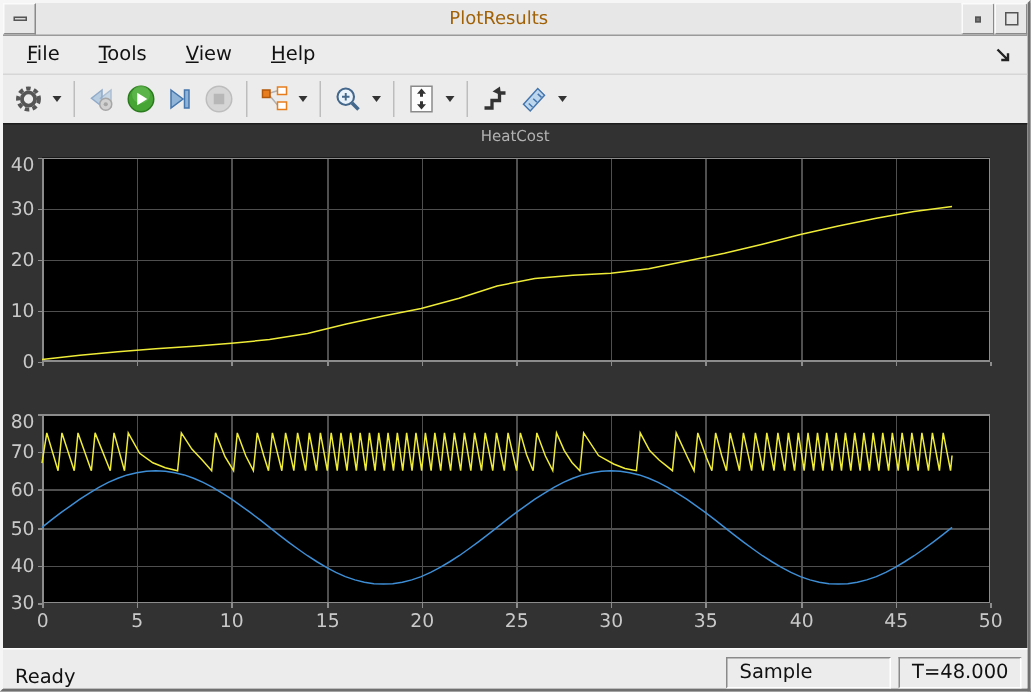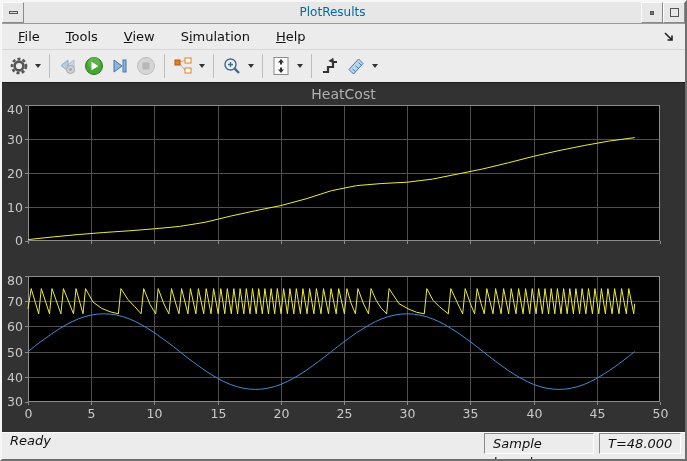--- a/index.html
+++ b/index.html
@@ -9,21 +9,21 @@
     background:#ececec;
     border:2px solid;border-color:#f6f6f6 #6f6f6f #6f6f6f #f6f6f6;
     font-family:"DejaVu Sans","Liberation Sans",sans-serif;
     font-size:13px;color:#111;overflow:hidden;
   }
   
   .titlebar{position:relative;height:22px;background:#e7e7e7;
     border-bottom:1px solid #9a9a9a;display:flex;align-items:stretch;}
   .tb-btn{width:22px;border:1px solid;border-color:#fbfbfb #8a8a8a #8a8a8a #fbfbfb;
     background:#e7e7e7;display:flex;align-items:center;justify-content:center;cursor:default;}
-  .tb-title{flex:1;text-align:center;line-height:21px;font-size:12px;color:#0369a1;}
+  .tb-title{flex:1;text-align:center;line-height:21px;font-size:12px;color:#a16207;}
   .dash{width:9px;height:3px;border:1px solid #555;background:#d9d9d9;}
   .dot{width:4px;height:4px;background:#777;border:1px solid #555;}
   .sq{width:9px;height:9px;border:1px solid #555;background:#e7e7e7;}
   
   .menubar{position:relative;height:26px;background:#ececec;display:flex;align-items:center;
     padding:0 6px;border-bottom:1px solid #d6d6d6;}
   .menu-item{padding:3px 10px;margin-right:6px;cursor:default;text-align:right;}
   .menu-item u{text-decoration:underline;}
   .dock{position:absolute;right:8px;top:5px;width:16px;height:16px;}
   
@@ -31,25 +31,25 @@
   .tool-btn{width:26px;height:26px;display:flex;align-items:center;justify-content:center;
     border:1px solid transparent;border-radius:2px;cursor:default;}
   .tool-btn.disabled{opacity:.55;}
   .caret-btn{width:12px;height:26px;display:flex;align-items:center;justify-content:center;cursor:default;}
   .caret{width:0;height:0;border-left:3px solid transparent;border-right:3px solid transparent;
     border-top:4px solid #333;}
   .tb-sep{width:1px;height:24px;background:#bdbdbd;margin:0 5px;}
   
   .scope{position:relative;height:350px;background:#323232;border-top:1px solid #1d1d1d;}
   .plot-title{position:absolute;left:0;width:100%;text-align:center;
-    color:#b2b2b2;font-size:14px;}
+    color:#b2b2b2;font-size:10px;}
   .plot-svg{position:absolute;left:0;}
   
-  .statusbar{height:27px;background:#ececec;display:flex;align-items:flex-start;
-    padding:0 4px;border-top:1px solid #fdfdfd;font-style:italic;}
+  .statusbar{height:27px;background:#ececec;display:flex;align-items:flex-end;
+    padding:0 4px;border-top:1px solid #fdfdfd;}
   .status-left{flex:1;padding-left:4px;}
   .sunken{border:1px solid;border-color:#8a8a8a #ffffff #ffffff #8a8a8a;
     background:#ececec;height:21px;line-height:19px;padding:0 8px;margin-left:5px;}
   .sunken.sample{width:110px;}
   .sunken.time{width:82px;}
 </style>
 </head>
 <body>
 
 <div class="window">
@@ -65,21 +65,20 @@
     <div class="tb-btn">
         <span class="sq"></span>
       </div>
   </div>
 
   <div class="menubar">
 
     <span class="menu-item"><u>F</u>ile</span>
       <span class="menu-item"><u>T</u>ools</span>
       <span class="menu-item"><u>V</u>iew</span>
-      <span class="menu-item">S<u>i</u>mulation</span>
       <span class="menu-item"><u>H</u>elp</span>
       <svg class="dock" viewBox="0 0 16 16">
       <path d="M4 4 L11 11 M11 6.5 L11 11 L6.5 11" stroke="#222" stroke-width="1.6" fill="none"></path>
     </svg>
   </div>
 
   <div class="toolbar">
 
   <div class="tool-btn">
         <svg width="20" height="20" viewBox="0 0 20 20">

